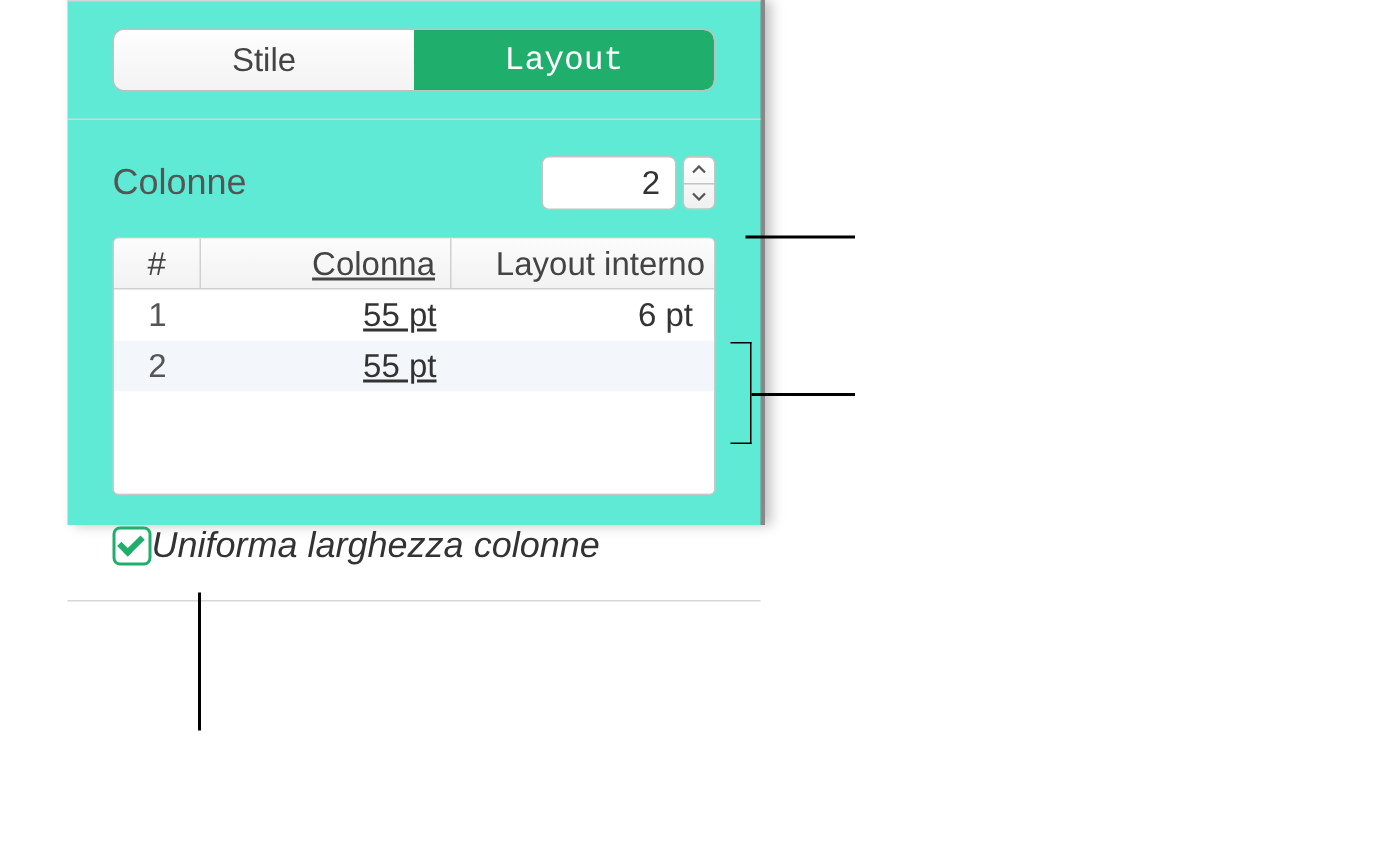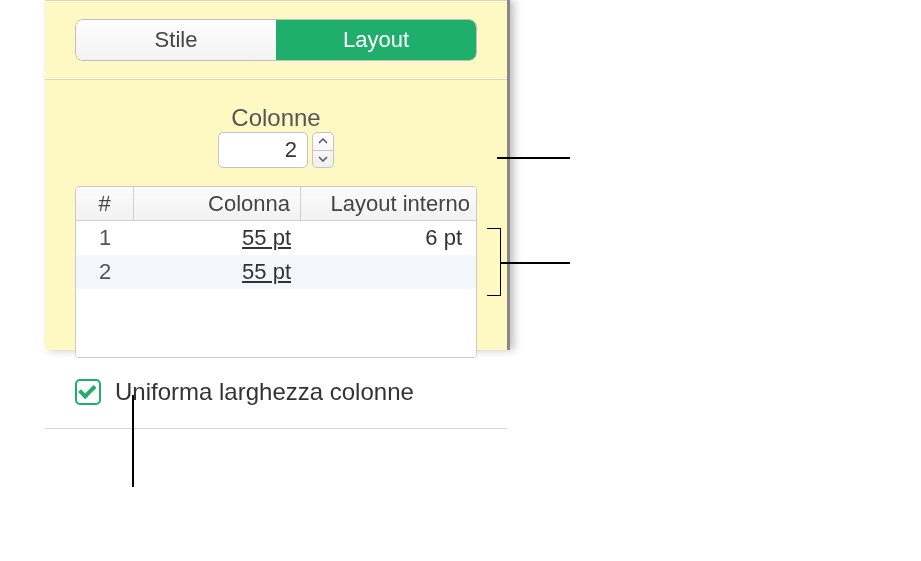--- a/index.html
+++ b/index.html
@@ -13,21 +13,21 @@
     font-size: 24px;
     color: #333;
     position: relative;
   }
   .panel {
     position: absolute;
     left: 45px;
     top: 0;
     width: 465px;
     height: 350px;
-    background: #fef9c3;
+    background: #5eead4;
     border-right: 3px solid #888;
     box-shadow: 4px 0 8px rgba(0,0,0,0.25);
   }
   .hr {
     height: 1px;
     background: #d6d6d6;
     margin: 0;
   }
   .seg-wrap {
     padding: 18px 30px 18px 30px;
@@ -50,30 +50,30 @@
     cursor: pointer;
     user-select: none;
   }
   .seg.inactive {
     background: linear-gradient(#fefefe,#f3f3f3);
     color: #444;
   }
   .seg.active {
     background: #1FAE6B;
     color: #fff;
+    font-family: Liberation Mono, monospace;
   }
   .section {
     padding: 24px 30px 16px 30px;
   }
   .row-top {
     display: flex;
     align-items: center;
     justify-content: space-between;
     margin-bottom: 18px;
-    flex-direction: column;
   }
   .label {
     font-size: 24px;
     color: #555;
   }
   .stepper {
     display: flex;
     align-items: center;
     gap: 4px;
   }
@@ -127,41 +127,41 @@
     color: #444;
   }
   .th {
     padding: 0 10px;
     display: flex;
     align-items: center;
     height: 100%;
   }
   .th.sep { border-right: 1px solid #d0d0d0; }
   .col-idx { width: 58px; justify-content: center; }
-  .col-col { flex: 1; justify-content: flex-end; }
+  .col-col { flex: 1; justify-content: flex-end; text-decoration: underline; }
   .col-mar { width: 175px; justify-content: flex-end; padding-right: 6px; }
   
   .tbody { }
   .trow {
     display: flex;
     height: 34px;
     align-items: center;
   }
   .trow.alt { background: #f3f7fb; }
   .td { padding: 0 10px; display:flex; align-items:center; height:100%; }
   .td.idx { width: 58px; justify-content: center; color:#555;}
   .td.col { flex:1; justify-content:flex-end;text-decoration:underline; }
   .td.mar { width:175px; justify-content:flex-end; padding-right: 14px;}
   .empty { height: 68px; background:#fff; }
   
   .check-row {
     display:flex;
     align-items:center;
-    gap: 14px;
     margin-top: 20px;
+    font-style: italic;
   }
   .checkbox {
     width: 26px;
     height: 26px;
     border: 2px solid #1FAE6B;
     border-radius: 5px;
     background: #fff;
     display:flex;
     align-items:center;
     justify-content:center;

